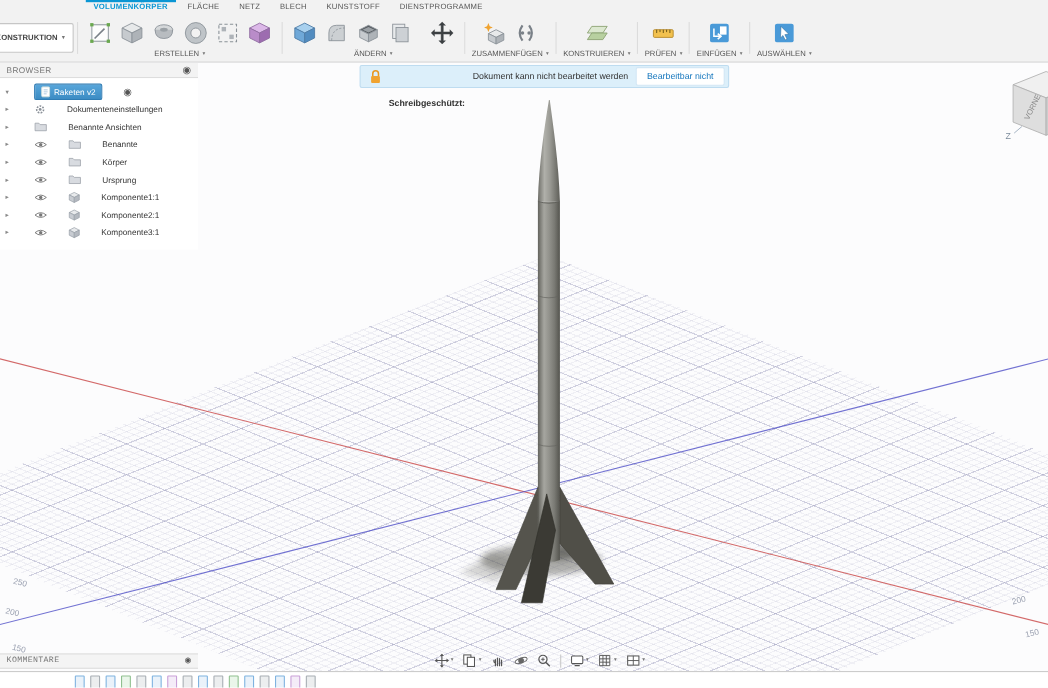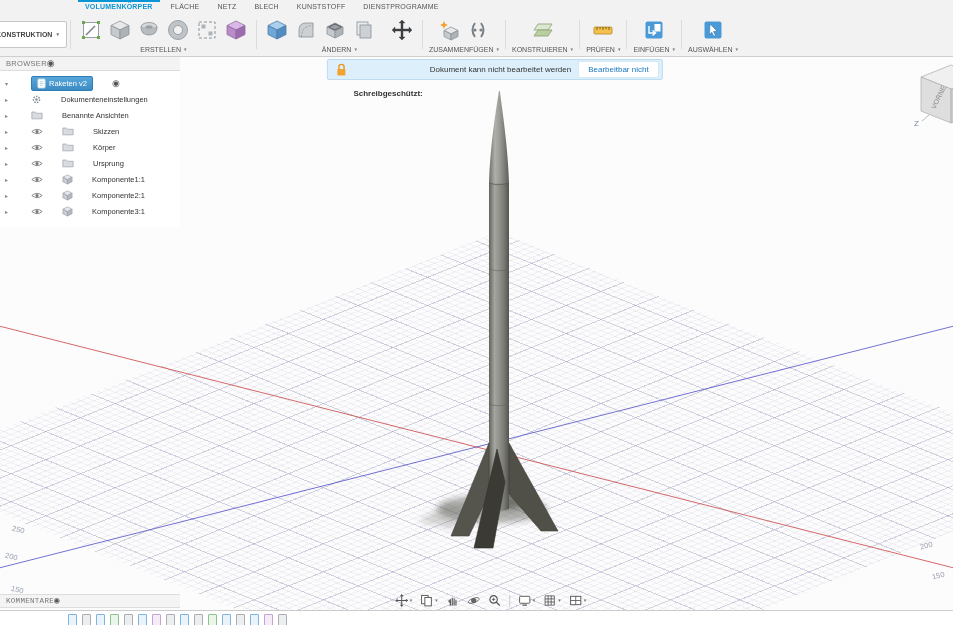--- a/index.html
+++ b/index.html
@@ -38,21 +38,21 @@
   
   .notif { position:absolute; top:2px; left:50%; transform:translateX(-50%); margin-left:18px; z-index:6;
     display:flex; align-items:center; gap:7px; background:#dceffa; border:1px solid #bedcf0; border-radius:2px;
     padding:2px 3px 2px 8px; height:21px; font-size:8px; color:#333; white-space:nowrap; }
   .notif b { font-weight:bold;margin-top:47px; }
   .notif-action { background:#fff; border:1px solid #d3e7f5; color:#1878be; padding:3px 9px; font-size:8px; border-radius:2px; cursor:pointer; }
 
   
   .browser { position:absolute; top:0; left:0; width:180px; z-index:5; }
   .panel-header { height:14px; background:rgba(243,243,243,.97); border-bottom:1px solid #ddd;
-    display:flex; align-items:center; padding:0 6px; font-size:7.5px; color:#777; letter-spacing:.3px; }
+    display:flex; align-items:center; justify-content:space-between; padding:0 6px; font-size:7.5px; color:#777; letter-spacing:.3px; }
   .dotbtn { font-size:9px; color:#555; line-height:1; cursor:pointer; }
   .tree { background:rgba(255,255,255,.82); padding:4px 0 8px; }
   .tree-row { display:flex; align-items:center; height:16px; gap:19px; padding-left:5px; font-size:7.5px; color:#333; white-space:nowrap; }
   .tw { color:#888; font-size:6px; width:7px; flex:none; }
   .root-chip { display:flex; align-items:center; gap:3px; background:linear-gradient(#58a6da,#3c8cc4); border:1px solid #2f7cb4; border-radius:2px; color:#fff; padding:1px 5px; font-size:7.5px; }
   .ic { flex:none; display:inline-flex; }
 
   
   .comments { position:absolute; left:0; bottom:2px; width:180px; z-index:6; }
   .comments .panel-header { border-top:1px solid #ddd; background:#f4f4f4;font-family:Liberation Mono, monospace; }
@@ -407,21 +407,21 @@
               <svg width="12" height="9" viewBox="0 0 14 10">
                 <path d="M1 5 Q7 0 13 5 Q7 10 1 5 Z" fill="none" stroke="#777" stroke-width="1"></path>
                 <circle cx="7" cy="5" r="1.8" fill="#777"></circle>
               </svg>
             </span>
           <span class="ic">
               <svg width="12" height="10" viewBox="0 0 14 11">
                 <path d="M1 2 h4 l1.5 1.5 H13 V10 H1 Z" fill="#d8dbe0" stroke="#9aa0a8" stroke-width=".8"></path>
               </svg>
             </span>
-          <span>Skizzen</span>
+          <span>Benannte</span>
         </div>
 
         <div class="tree-row">
           <span class="tw">▸</span>
           <span class="ic">
               <svg width="12" height="9" viewBox="0 0 14 10">
                 <path d="M1 5 Q7 0 13 5 Q7 10 1 5 Z" fill="none" stroke="#777" stroke-width="1"></path>
                 <circle cx="7" cy="5" r="1.8" fill="#777"></circle>
               </svg>
             </span>

